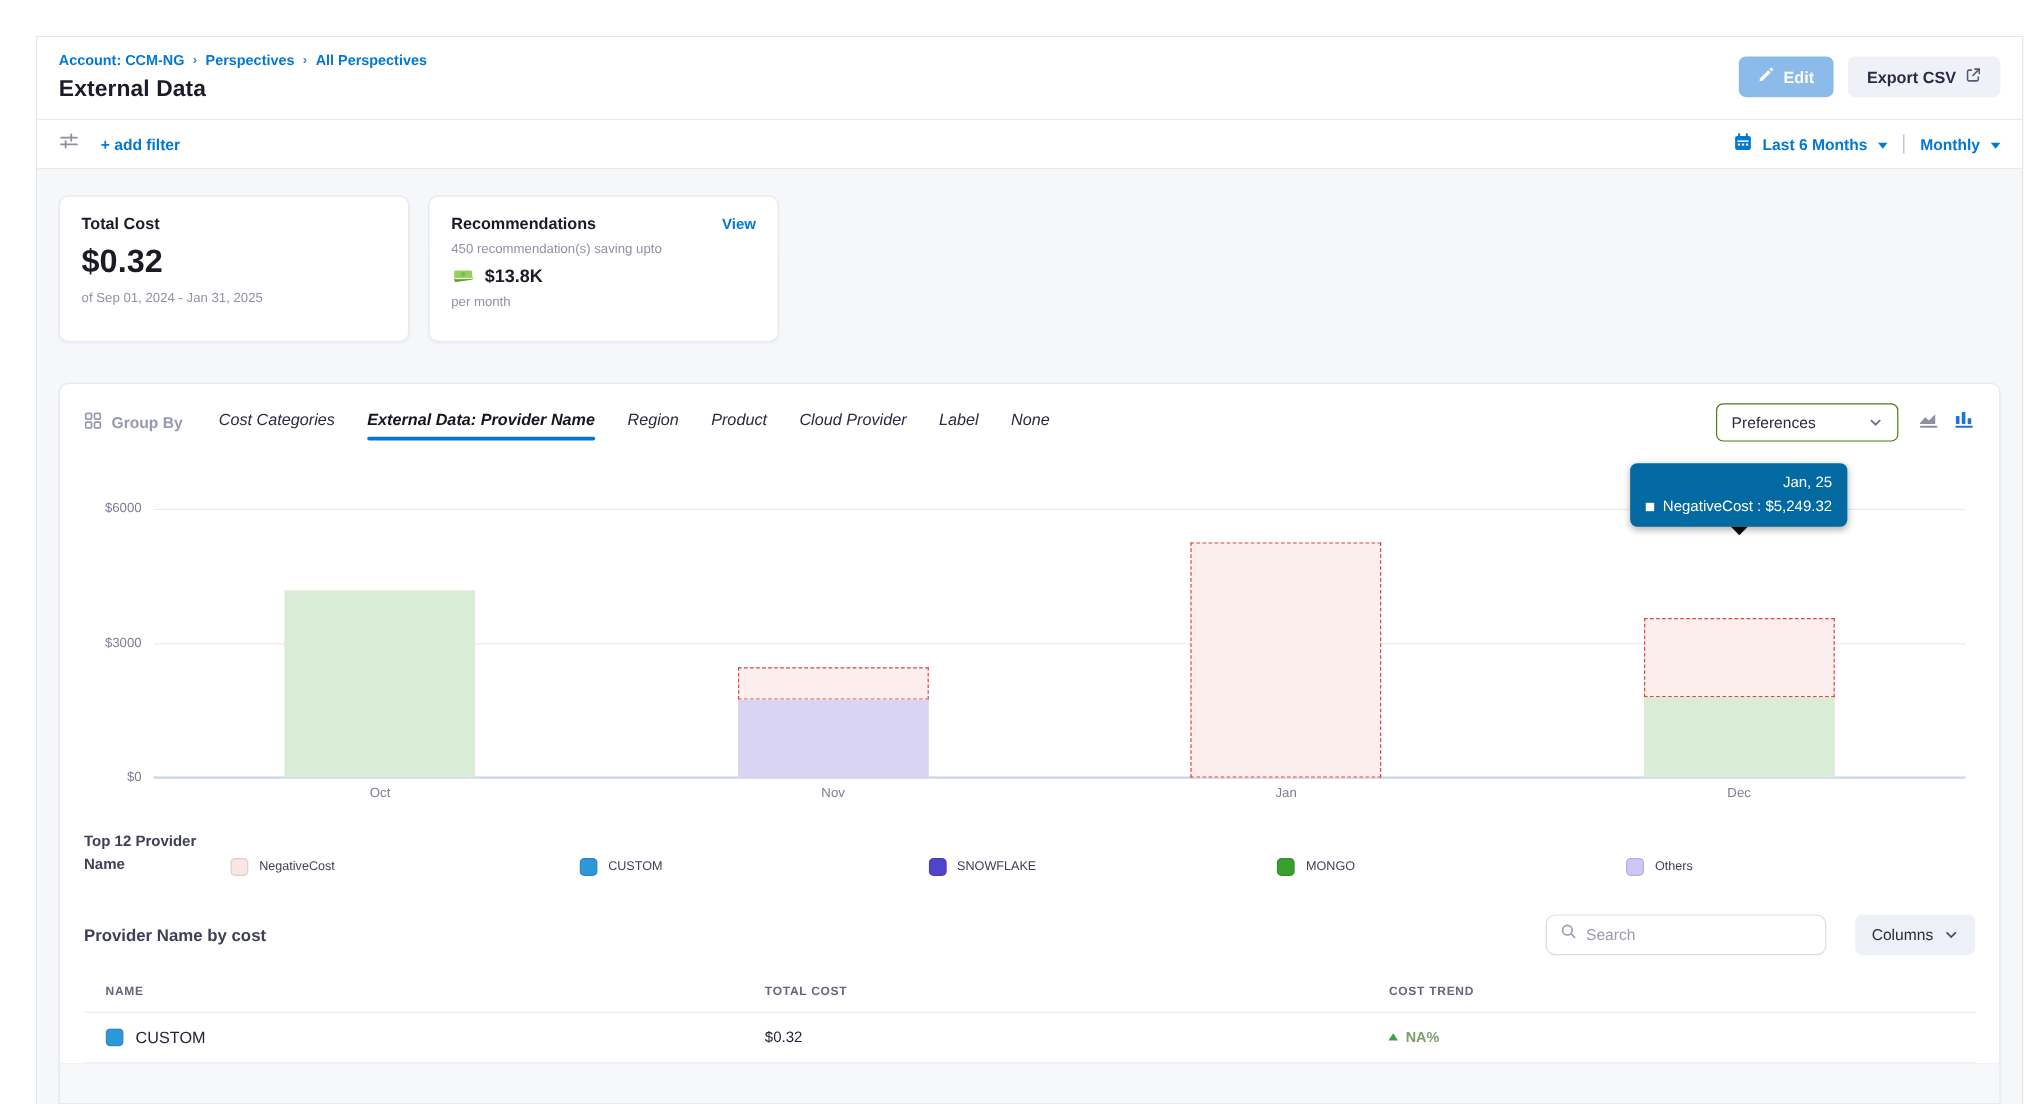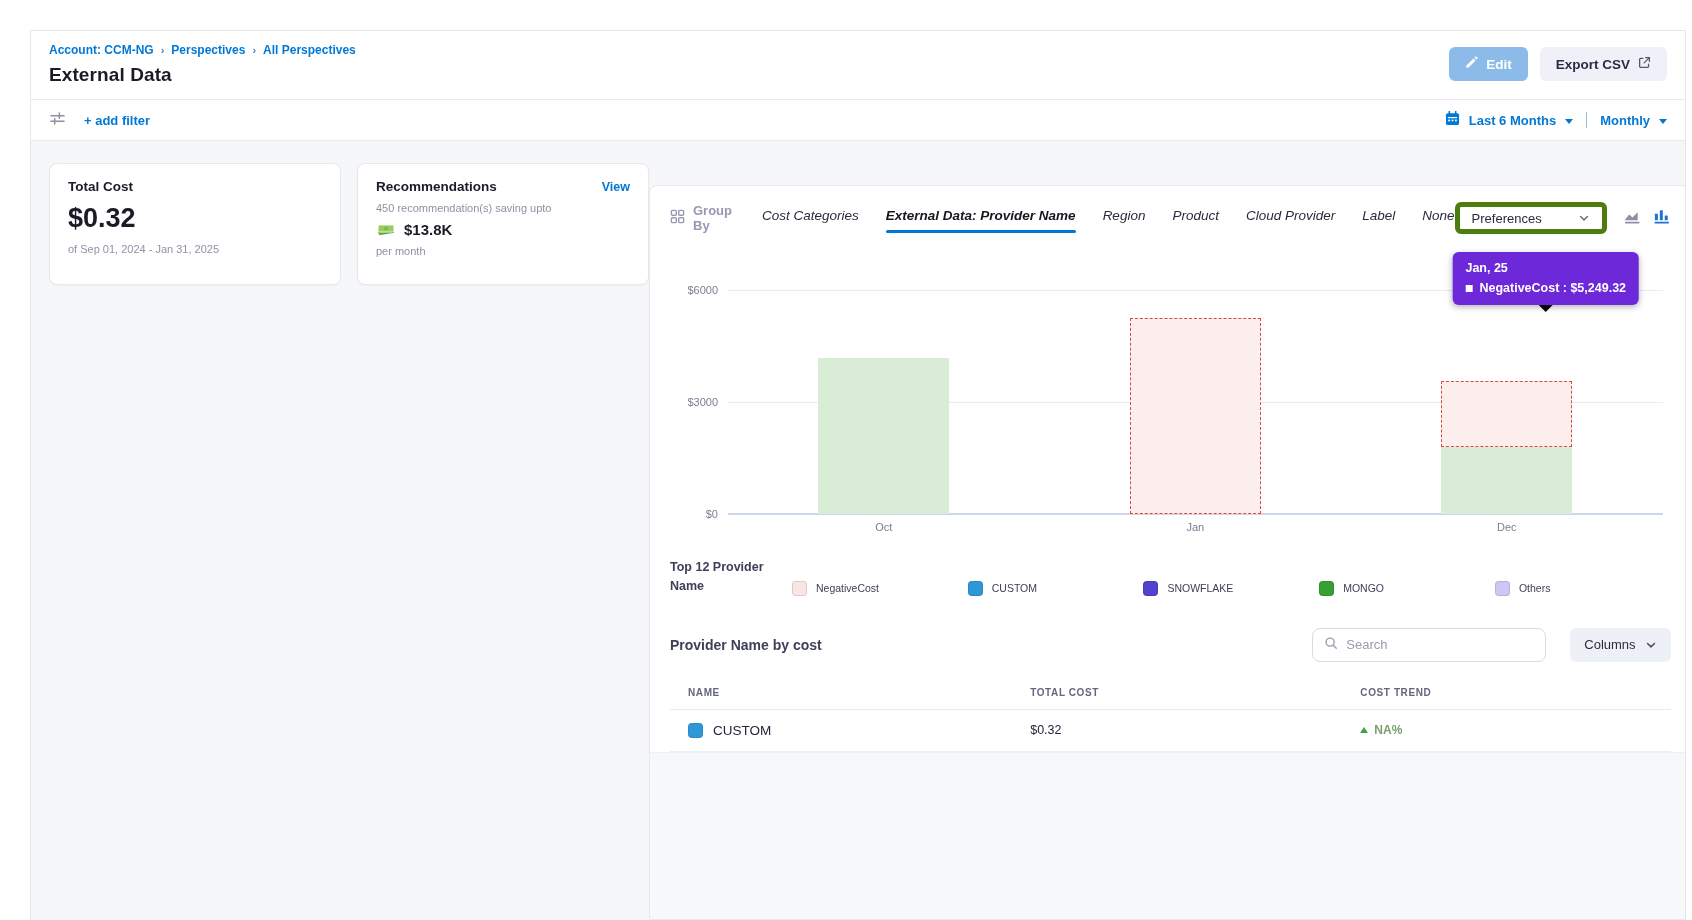--- a/index.html
+++ b/index.html
@@ -25,62 +25,62 @@
   .btn-export { background:#f0f1f8; color:#2b2b45; }
   
   .filter-row { height:42px; display:flex; align-items:center; padding:0 18px;
     border-top:1px solid #e9eaf1; border-bottom:1px solid #e9eaf1; background:#fff; }
   .filter-left { display:flex; align-items:center; gap:18px; }
   .add-filter { color:#0278d5; font-size:13px; font-weight:600; cursor:pointer; }
   .filter-right { margin-left:auto; display:flex; align-items:center; gap:9px; color:#0278d5; font-size:13px; font-weight:600; }
   .pipe-sep { width:1px; height:16px; background:#9fb9dd; margin:0 4px; }
   .chev-blue { width:0; height:0; border-left:4.5px solid transparent; border-right:4.5px solid transparent; border-top:5.5px solid #0278d5; margin-top:2px; }
   
-  .content { flex:1; background:#f6f7f9; padding:22px 18px 0 18px; overflow:hidden; display:flex; flex-direction:row; }
+  .content { flex:1; background:#f6f7f9; padding:22px 18px 0 18px; overflow:hidden; display:flex; flex-direction:column; }
   .cards { display:flex; gap:16px; }
   .card { width:292px; height:122px; background:#fff; border:1px solid #e7e8f0; border-radius:8px;
           padding:15px 18px; box-shadow:0 1px 2px rgba(40,41,61,.04); }
   .card-title { font-size:13.5px; font-weight:700; color:#1b1b28; }
   .big-val { font-size:27px; font-weight:700; color:#1b1b28; margin-top:9px; }
   .card-period { font-size:11px; color:#9092a6; margin-top:9px; }
   .rec-head { display:flex; justify-content:space-between; align-items:baseline; }
   .view-link { color:#0278d5; font-size:12.5px; font-weight:600; cursor:pointer; }
   .rec-sub { font-size:11px; color:#8f91a4; margin-top:8px; }
   .rec-amount { display:flex; align-items:center; gap:8px; margin-top:5px; font-size:15px; font-weight:700; color:#1b1b28; }
   .rec-per { font-size:11px; color:#8f91a4; margin-top:5px; }
   
-  .panel { margin-top:22px; flex:1; min-height:0; background:#fff; border:1px solid #e7e8f0;
+  .panel { margin-top:34px; flex:1; min-height:0; background:#fff; border:1px solid #e7e8f0;
            border-radius:8px 8px 0 0; padding:14px 20px 0 20px; display:flex; flex-direction:column;
            box-shadow:0 1px 2px rgba(40,41,61,.04); }
   .gb-row { display:flex; align-items:center; height:36px; }
   .gb-label { display:flex; align-items:center; gap:8px; color:#9699b1; font-size:13px; font-weight:600; }
   .tabs { display:flex; gap:27px; margin-left:30px;font-style:italic; }
   .tab { font-size:13.5px; color:#2a2b40; font-weight:500; position:relative; padding-bottom:5px; cursor:pointer; white-space:nowrap; }
   .tab.selected { font-weight:700; color:#16161f; }
   .tab.selected::after { content:""; position:absolute; left:0; right:0; bottom:-5px; height:3px; background:#0278d5; border-radius:2px; }
   .gb-right { margin-left:auto; display:flex; align-items:center; gap:16px; }
-  .pref-select { width:152px; height:32px; border:5px solid #4d7c0f; border-radius:6px; background:#fff;
+  .pref-select { width:152px; height:32px; border:1px solid #4d7c0f; border-radius:6px; background:#fff;
                  display:flex; align-items:center; justify-content:space-between; padding:0 12px;
                  font-size:13px; color:#2a2b40; cursor:pointer; }
   .chart-icons { display:flex; gap:10px; align-items:center; }
   
   .chart-wrap { margin-top:54px; position:relative; height:256px; }
   .plot { position:absolute; left:58px; right:8px; top:0; height:224px; }
   .gridline { position:absolute; left:0; right:0; height:1px; background:#e9ebf0; }
   .gridline.zero { height:2px; background:#ccd7e9; }
   .ylab { position:absolute; left:0; width:48px; text-align:right; font-size:11px; color:#7c7e93; transform:translateY(-50%); }
   .slots { position:absolute; left:0; right:0; top:0; bottom:0; display:flex; }
   .slot { flex:1; position:relative; display:flex; justify-content:center; align-items:flex-end; }
   .bar { width:42%; display:flex; flex-direction:column-reverse; }
   .seg { width:100%; }
   .seg.dashed { border:1.5px dashed #dc473e; }
   .xlab { position:absolute; top:231px; left:0; width:100%; text-align:center; font-size:11px; color:#7c7e93; }
-  .tooltip { position:absolute; transform:translateX(-50%); background:#6d28d9; color:#fff; border-radius:6px;
-             padding:9px 13px 10px 13px; font-size:12.5px; font-weight:700; white-space:nowrap; z-index:6;
-             box-shadow:0 2px 6px rgba(0,0,0,.3); }
+  .tooltip { position:absolute; transform:translateX(-50%); background:#0369a1; color:#fff; border-radius:6px;
+             padding:9px 13px 10px 13px; font-size:12.5px; font-weight:400; white-space:nowrap; z-index:6;
+             box-shadow:0 2px 6px rgba(0,0,0,.3);text-align:right; }
   .tooltip::after { content:""; position:absolute; top:100%; left:50%; transform:translateX(-50%);
                     border:7px solid transparent; border-top-color:#070707; }
   .tt-row { display:flex; align-items:center; gap:7px; margin-top:6px; }
   .tt-bullet { width:7px; height:7px; background:#fff; }
   
   .legend { display:flex; align-items:flex-end; margin-top:12px; }
   .legend-title { width:122px; font-size:12.5px; font-weight:600; color:#3e4059; line-height:1.5; }
   .legend-items { flex:1; display:flex; }
   .legend-item { flex:1; display:flex; align-items:center; gap:9px; font-size:10.5px; color:#3e4059; cursor:pointer; }
   .swatch { width:15px; height:15px; border-radius:4px; border:1px solid rgba(20,20,40,.12); flex:0 0 auto; }
@@ -269,20 +269,27 @@
             </div>
           <div class="slots" id="slots">
               <div class="slot">
                 <div class="bar">
                   <div class="seg" style="height: 156.053px; background: rgb(217, 236, 213);"></div>
                 </div>
                 <div class="xlab">Oct</div>
               </div>
               <div class="slot">
                 <div class="bar">
+                  <div class="seg" style="height: 64.96px; background: rgb(217, 212, 244);"></div>
+                  <div class="seg dashed" style="height: 26.88px; background: rgb(251, 238, 236); border-color: rgb(220, 71, 62);"></div>
+                </div>
+                <div class="xlab">Nov</div>
+              </div>
+              <div class="slot">
+                <div class="bar">
                   <div class="seg dashed" style="height: 195.975px; background: rgb(251, 238, 236); border-color: rgb(220, 71, 62);"></div>
                 </div>
                 <div class="xlab">Jan</div>
               </div>
               <div class="slot">
                 <div class="bar">
                   <div class="seg" style="height: 67.2px; background: rgb(217, 236, 213);"></div>
                   <div class="seg dashed" style="height: 65.3333px; background: rgb(251, 238, 236); border-color: rgb(220, 71, 62);"></div>
                 </div>
                 <div class="xlab">Dec</div>

